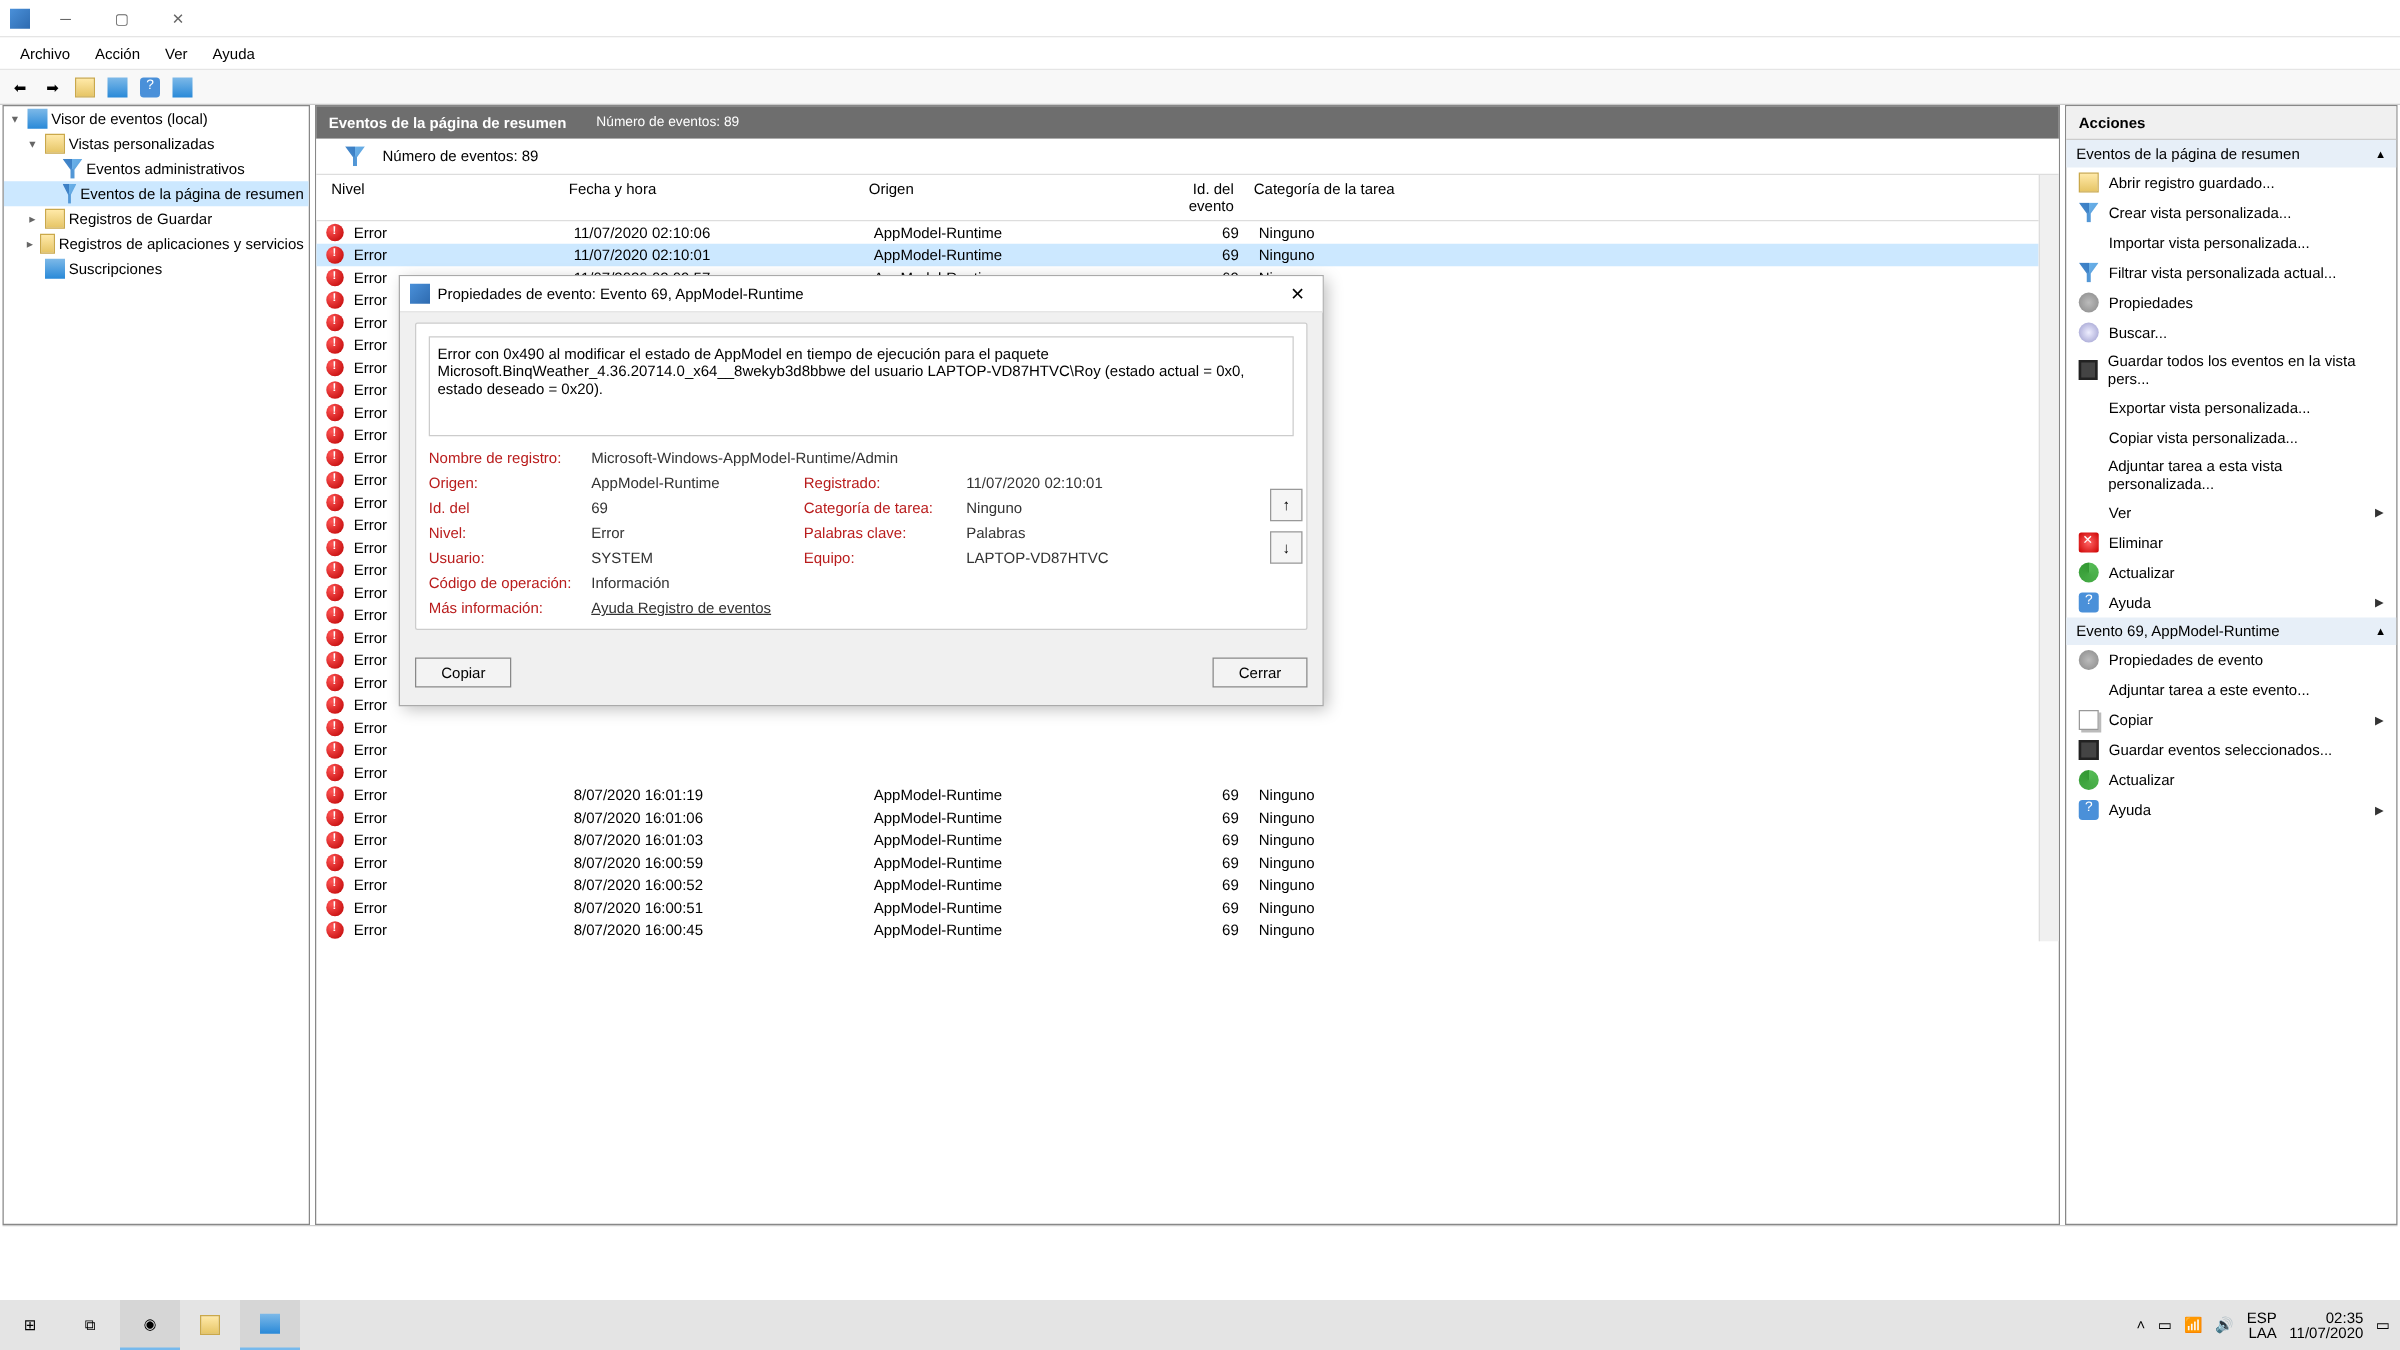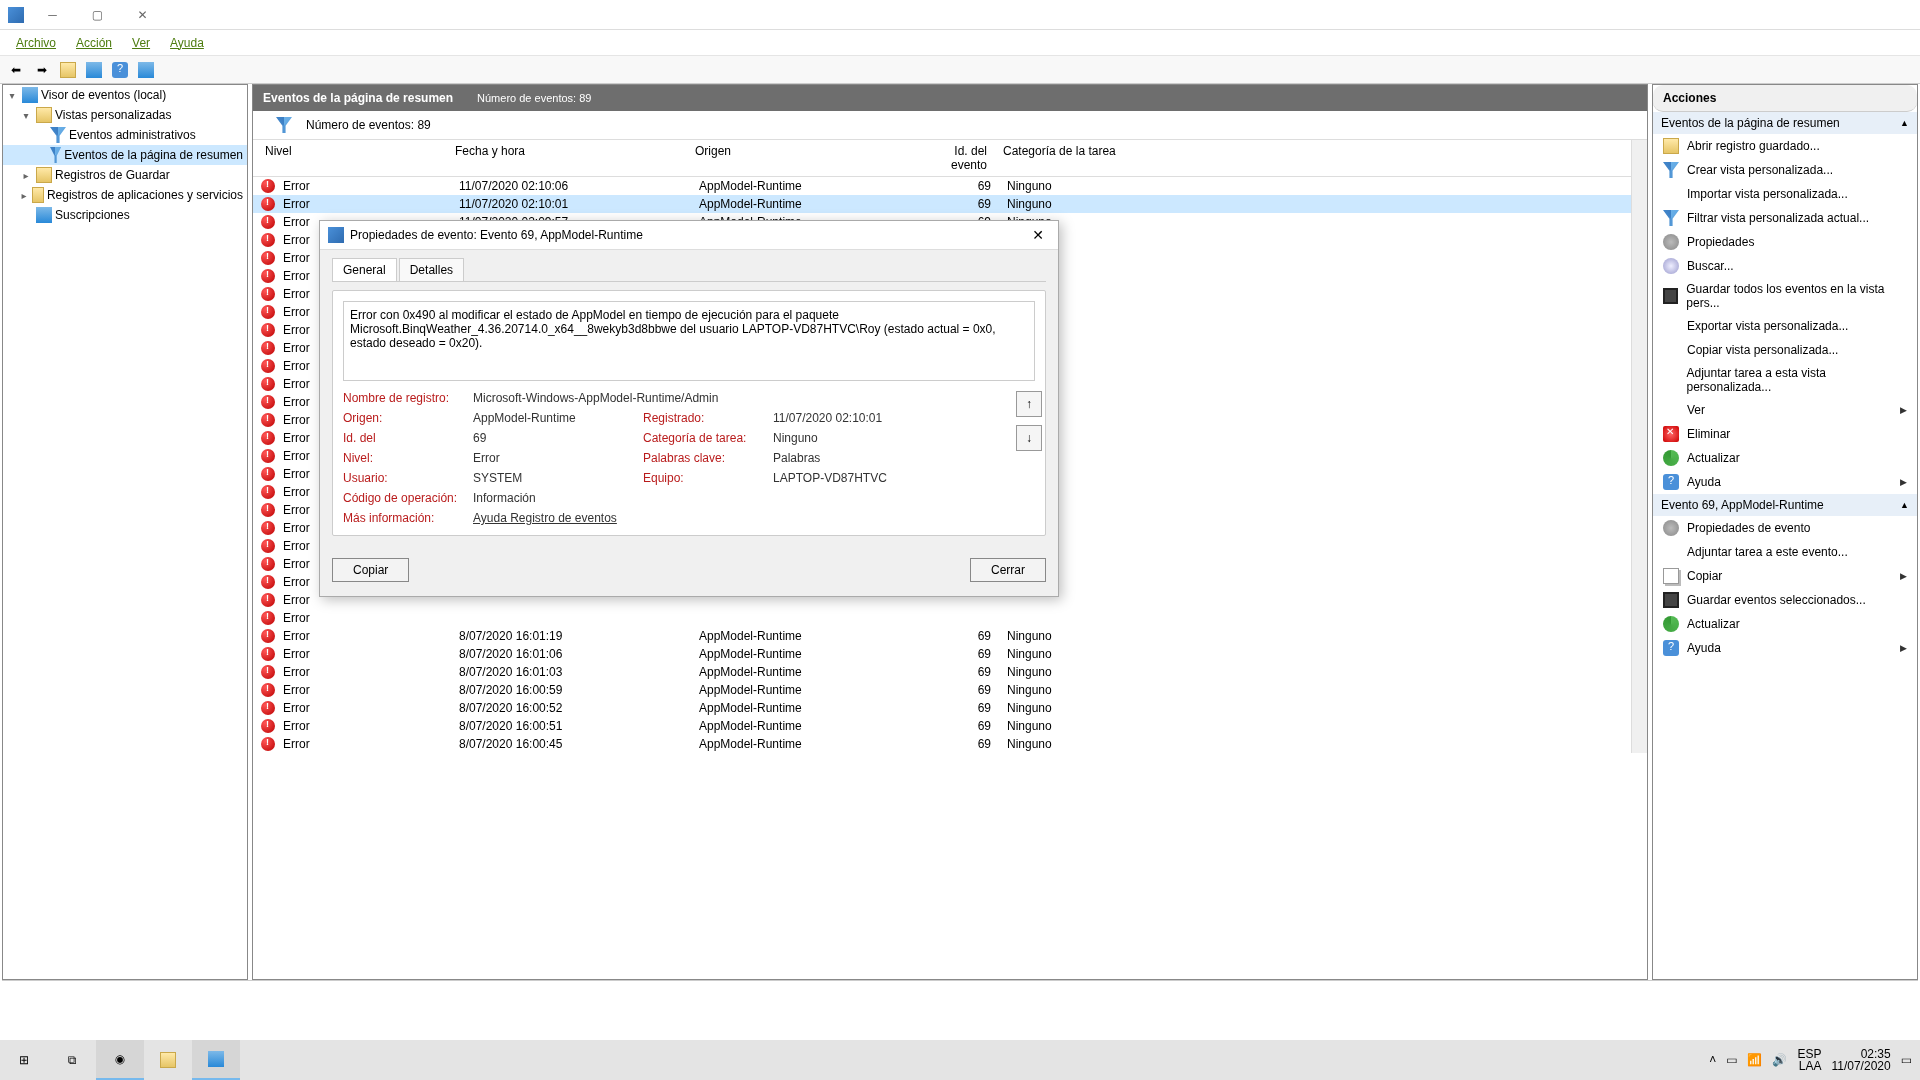--- a/index.html
+++ b/index.html
@@ -3,21 +3,21 @@
 <meta charset="utf-8">
 <style>
 * { margin: 0; padding: 0; box-sizing: border-box; font-family: "Segoe UI", Tahoma, sans-serif; font-size: 12px; }
 body { background: #fff; width: 1920px; height: 1080px; overflow: hidden; position: relative; }
 .titlebar { height: 30px; display: flex; align-items: center; padding: 0 8px; border-bottom: 1px solid #ddd; background: #fff; }
 .titlebar-icon { width: 16px; height: 16px; margin-right: 6px; background: linear-gradient(135deg,#4a90d9,#2e6bb0); display: inline-block; }
 .titlebar-title { flex: 1; color: #555; }
 .win-btns { display: flex; gap: 0; }
 .win-btn { width: 45px; height: 28px; display: flex; align-items: center; justify-content: center; color: #666; cursor: pointer; }
 .menubar { height: 26px; display: flex; align-items: center; padding: 0 6px; background: #fff; border-bottom: 1px solid #e5e5e5; }
-.menu-item { padding: 4px 10px; cursor: pointer; color: #4d7c0f; text-decoration: underline; }
+.menu-item { padding: 4px 10px; cursor: pointer; color: #000000; }
 .toolbar { height: 28px; display: flex; align-items: center; padding: 0 4px; gap: 2px; border-bottom: 1px solid #ccc; background: #f8f8f8; }
 .tool-btn { width: 24px; height: 24px; display: flex; align-items: center; justify-content: center; cursor: pointer; }
 .main { display: flex; height: calc(100% - 30px - 26px - 28px - 60px - 40px); }
 .tree-panel { width: 246px; border: 1px solid #888; margin: 0 2px; overflow: auto; background: #fff; }
 .tree-node { display: flex; align-items: center; padding: 2px 4px; cursor: pointer; white-space: nowrap; }
 .tree-exp { width: 14px; text-align: center; color: #666; font-size: 10px; }
 .tree-icon { width: 16px; height: 16px; margin: 0 3px; display: inline-block; }
 .tree-node.sel { background: #cce8ff; }
 .center-panel { flex: 1; border: 1px solid #888; margin: 0 2px; display: flex; flex-direction: column; position: relative; }
 .center-header { background: #6e6e6e; color: #fff; padding: 6px 10px; display: flex; align-items: center; }
@@ -30,21 +30,21 @@
 .c-fecha { width: 240px; }
 .c-origen { width: 220px; }
 .c-id { width: 80px; text-align: right; }
 .c-cat { width: 150px; }
 .event-list { flex: 1; overflow-y: auto; }
 .event-row { display: flex; align-items: center; padding: 1px 8px; height: 18px; cursor: pointer; }
 .event-row .err-icon { width: 14px; height: 14px; border-radius: 50%; background: radial-gradient(circle at 30% 30%, #f55, #b00); margin-right: 4px; position: relative; }
 .event-row .err-icon::after { content: "!"; color: #fff; font-size: 9px; font-weight: bold; position: absolute; left: 5px; top: 0; }
 .event-row.sel { background: #cce8ff; }
 .actions-panel { width: 266px; border: 1px solid #888; margin: 0 2px; display: flex; flex-direction: column; background: #fff; }
-.actions-header { background: #f0f0f0; padding: 6px 10px; font-weight: 600; border-bottom: 1px solid #ccc; border-radius: 10px; }
+.actions-header { background: #f0f0f0; padding: 6px 10px; font-weight: 600; border-bottom: 1px solid #ccc; }
 .action-section { background: #e7eff8; padding: 4px 8px; font-size: 12px; display: flex; align-items: center; justify-content: space-between; }
 .action-item { display: flex; align-items: center; padding: 4px 10px; cursor: pointer; }
 .action-item .ai { width: 16px; height: 16px; margin-right: 8px; display: inline-block; }
 .action-item .arrow { margin-left: auto; font-size: 9px; color: #333; }
 
 .dialog { position: absolute; left: 319px; top: 220px; width: 740px; background: #f0f0f0; border: 1px solid #aaa; box-shadow: 3px 3px 12px rgba(0,0,0,.25); z-index: 100; }
 .dlg-title { display: flex; align-items: center; padding: 6px 8px; background: #fff; border-bottom: 1px solid #ddd; }
 .dlg-title .dicon { width: 16px; height: 16px; margin-right: 6px; background: linear-gradient(135deg,#4a90d9,#2e6bb0); }
 .dlg-close { margin-left: auto; cursor: pointer; font-size: 14px; padding: 0 6px; }
 .dlg-body { padding: 8px 12px; }
@@ -541,24 +541,20 @@
 
 <div style="height:60px; border-top:1px solid #ccc; margin: 0 2px;"></div>
 
 <div class="dialog">
   <div class="dlg-title">
     <span class="dicon"></span>
     <span>Propiedades de evento: Evento 69, AppModel-Runtime</span>
     <span class="dlg-close">✕</span>
   </div>
   <div class="dlg-body">
-    <div class="tabs">
-      <div class="tab active">General</div>
-      <div class="tab">Detalles</div>
-    </div>
     <div class="frame" style="position:relative;">
       <div class="desc-box">Error con 0x490 al modificar el estado de AppModel en tiempo de ejecución para el paquete Microsoft.BinqWeather_4.36.20714.0_x64__8wekyb3d8bbwe del usuario LAPTOP-VD87HTVC\Roy (estado actual = 0x0, estado deseado = 0x20).</div>
       <div class="prop-grid">
         <div class="pl">Nombre de registro:</div>
         <div class="pv" style="grid-column:span 3">Microsoft-Windows-AppModel-Runtime/Admin</div>
         <div class="pl">Origen:</div>
         <div class="pv">AppModel-Runtime</div>
         <div class="pl">Registrado:</div>
         <div class="pv">11/07/2020 02:10:01</div>
         <div class="pl">Id. del</div>

